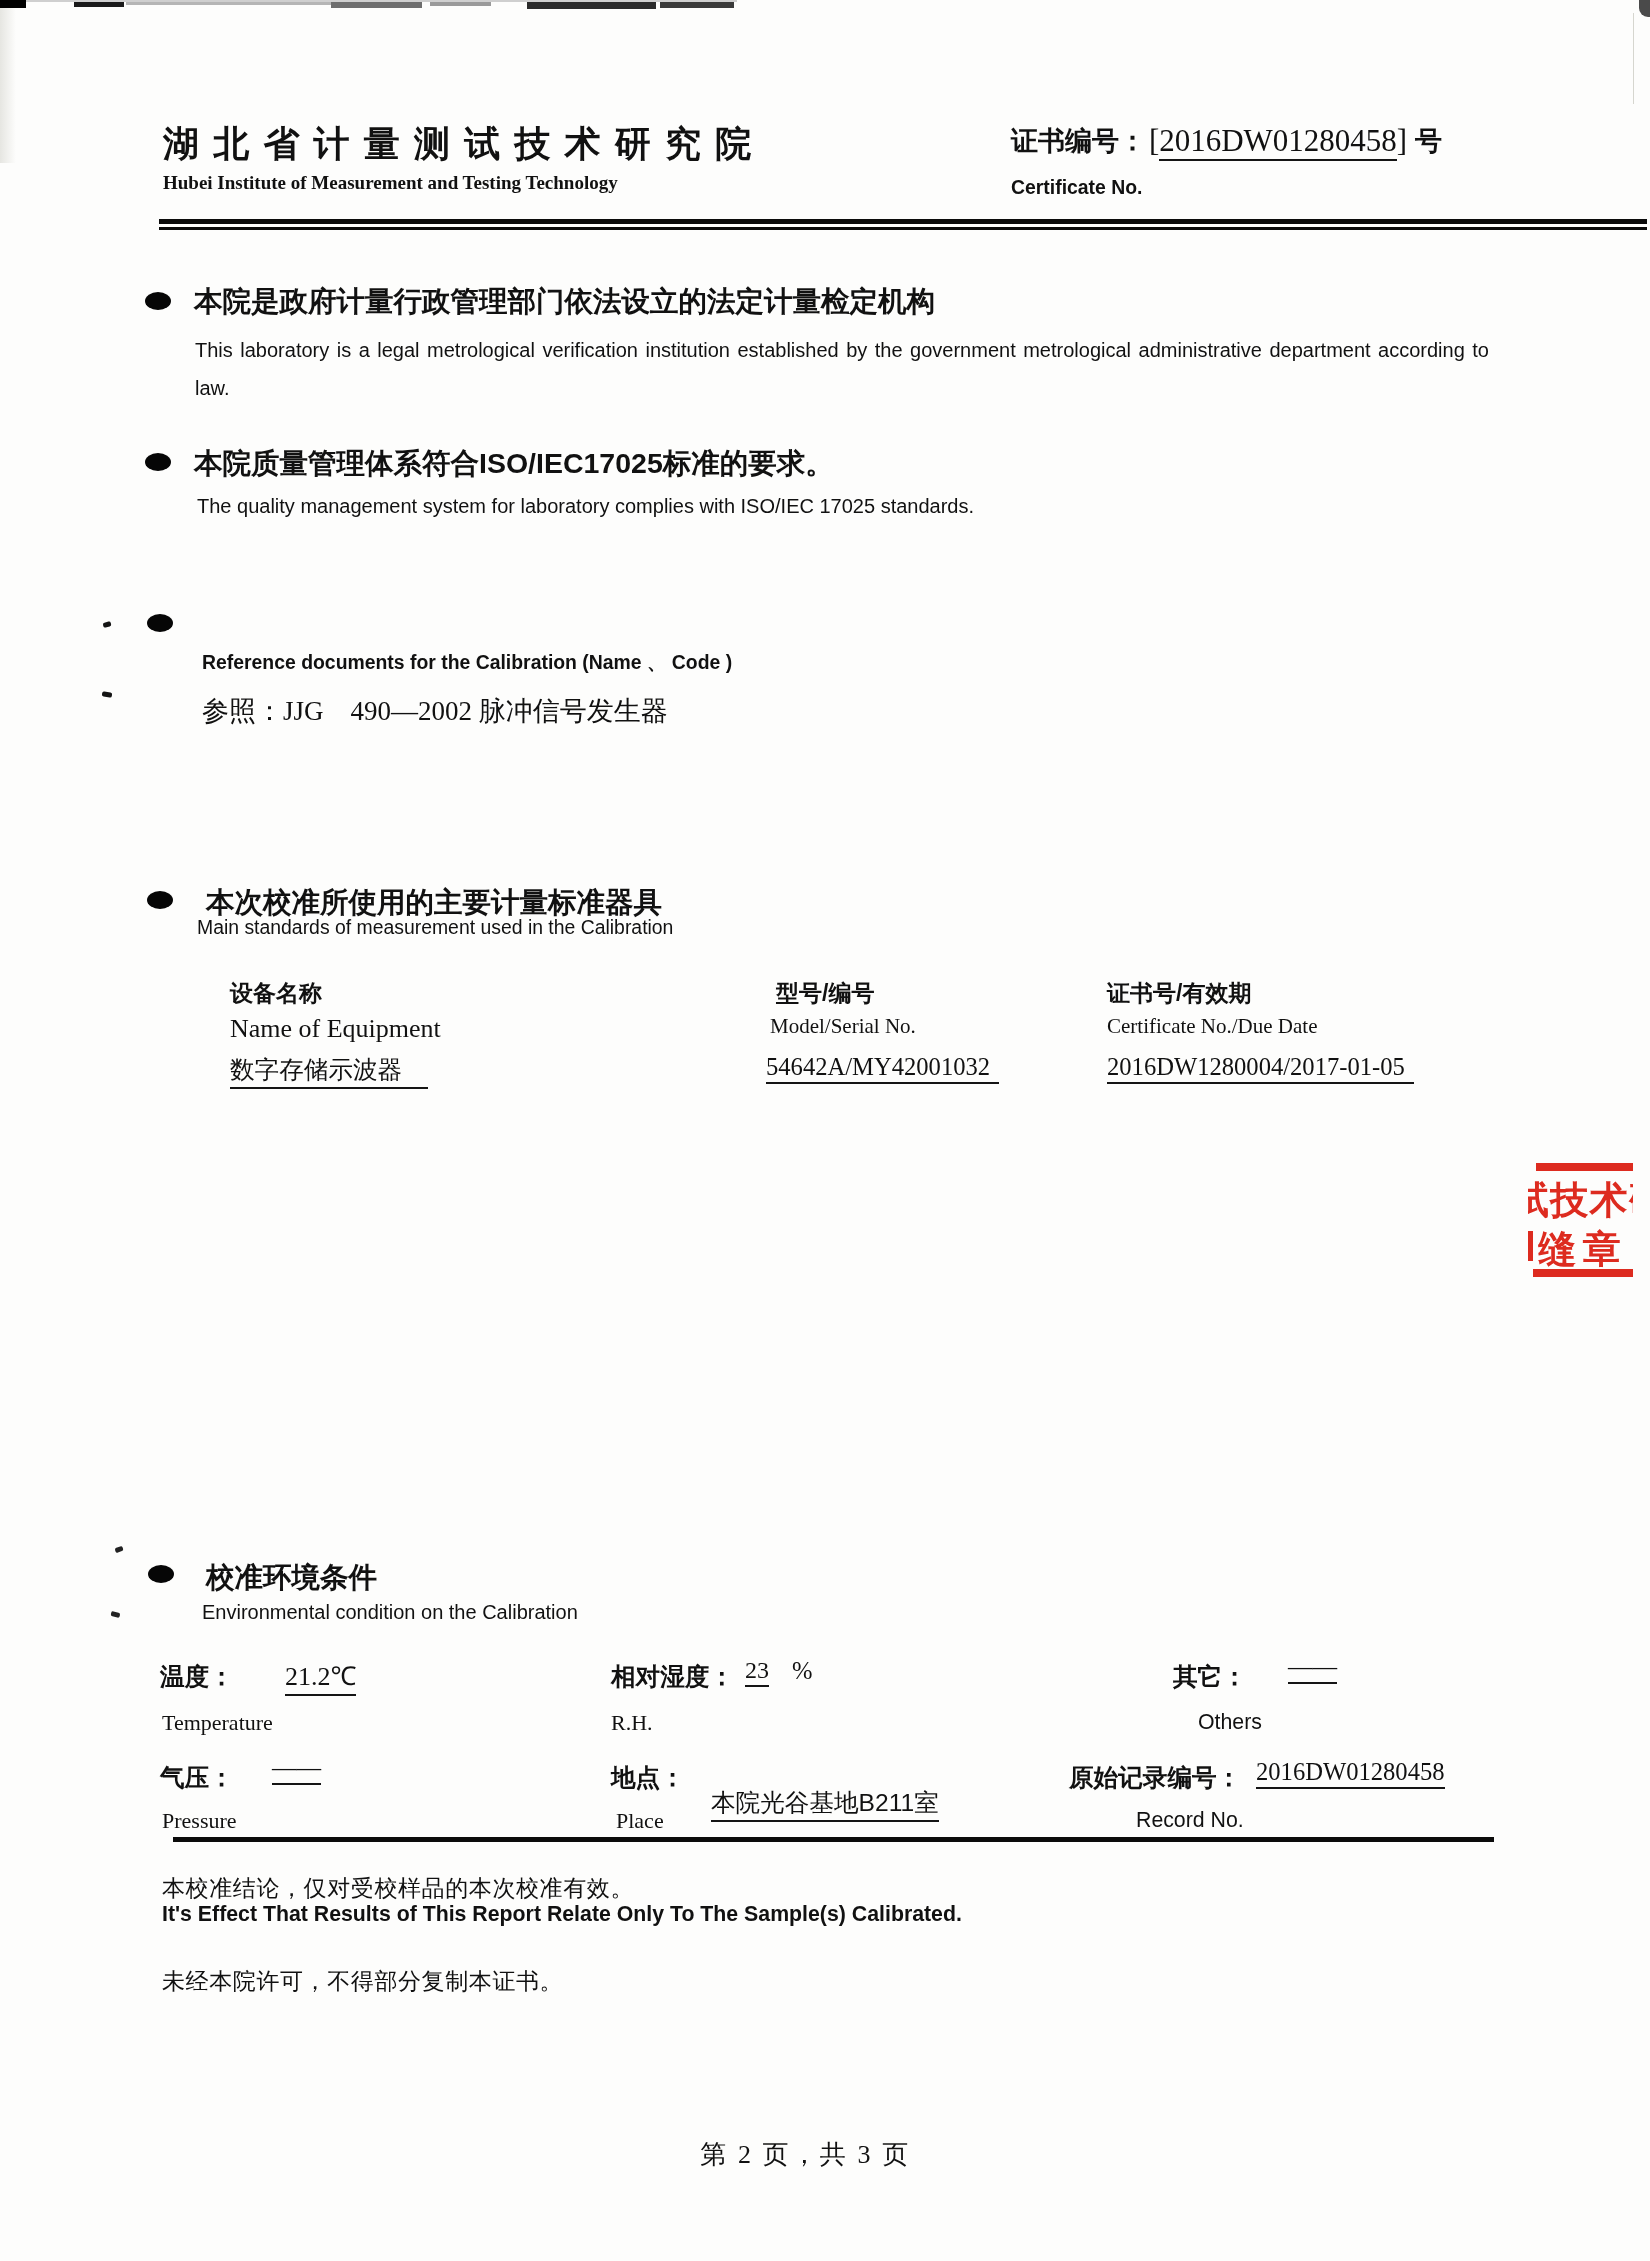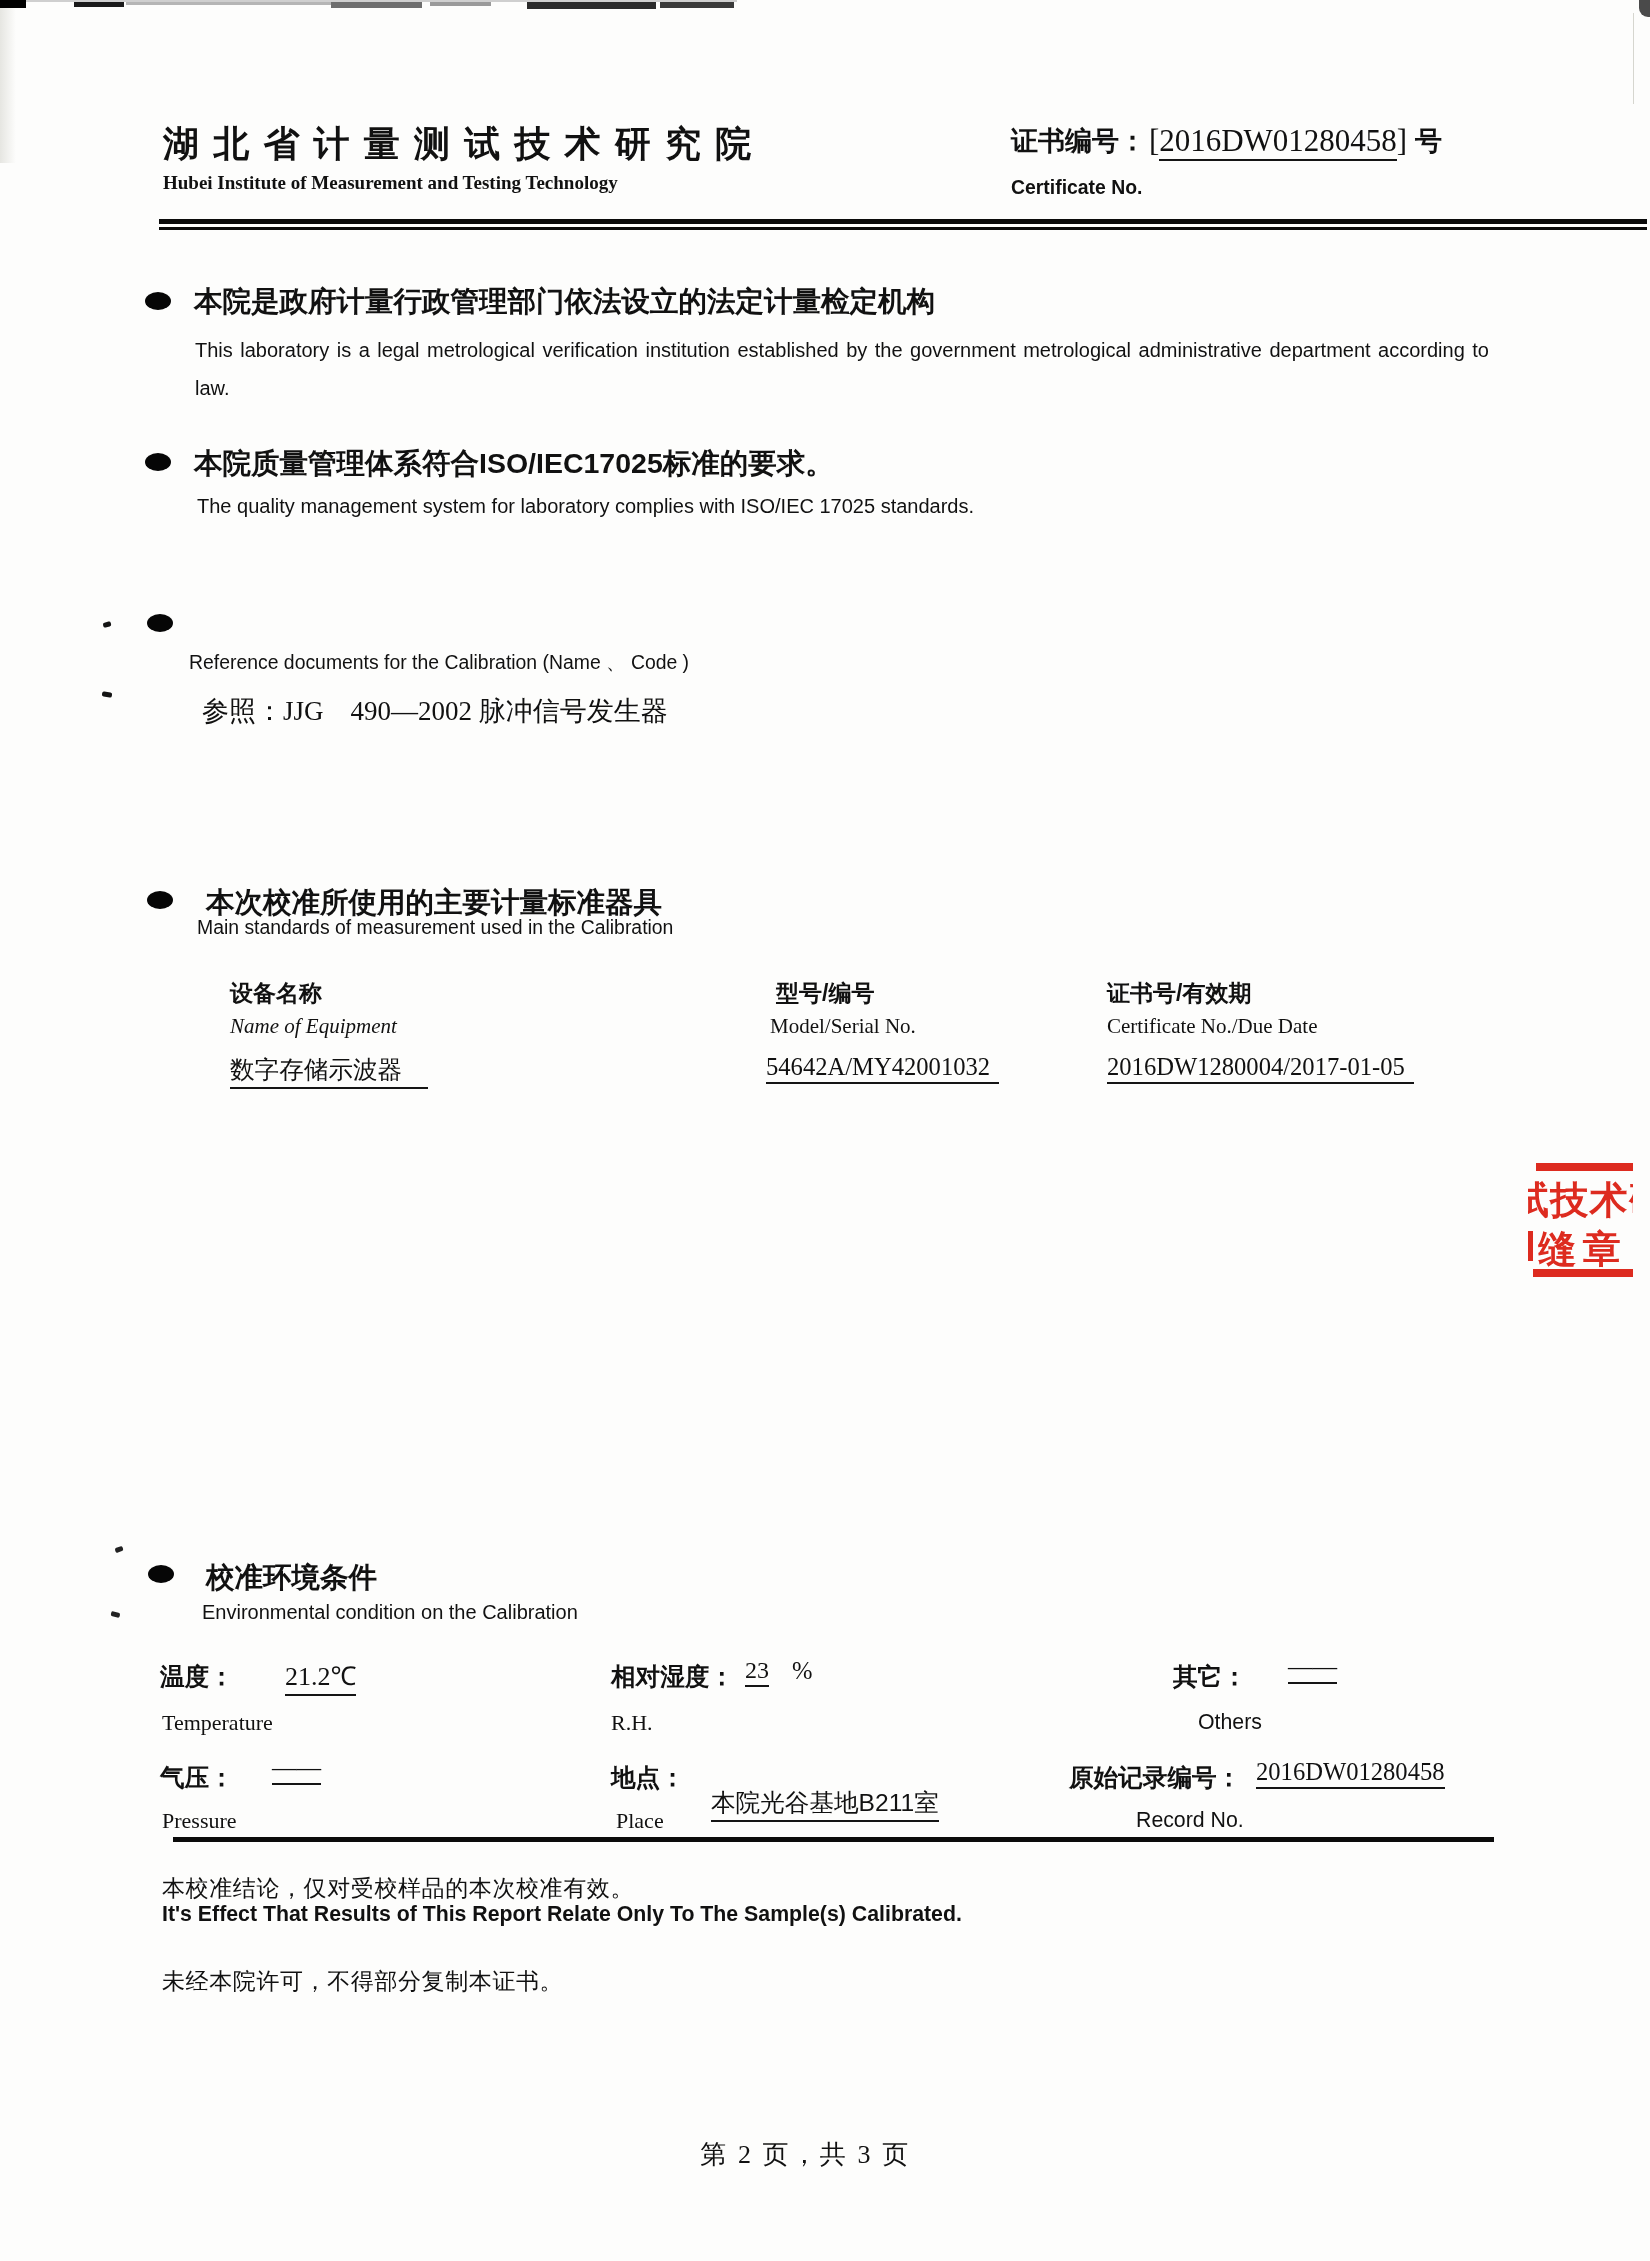--- a/index.html
+++ b/index.html
@@ -60,32 +60,32 @@
 
   <div class="abs bullet-dot" style="left:145px;top:292px;"></div>
   <div class="abs cn-bold" style="left:194px;top:283px;font-size:28.5px;white-space:nowrap;">本院是政府计量行政管理部门依法设立的法定计量检定机构</div>
   <div class="abs" style="left:195px;top:331px;width:1294px;font-size:20px;line-height:38px;text-align:justify;">This laboratory is a legal metrological verification institution established by the government metrological administrative department according to law.</div>
 
   <div class="abs bullet-dot" style="left:145px;top:453px;"></div>
   <div class="abs cn-bold" style="left:194px;top:445px;font-size:28.5px;white-space:nowrap;">本院质量管理体系符合ISO/IEC17025标准的要求。</div>
   <div class="abs" style="left:197px;top:495px;font-size:20px;white-space:nowrap;">The quality management system for laboratory complies with ISO/IEC 17025 standards.</div>
 
   <div class="abs bullet-dot" style="left:147px;top:614px;"></div>
-  <div class="abs" style="left:189px;top:649px;font-size:19.4px;white-space:nowrap;">Reference documents for the Calibration (Name 、 Code )</div>
+  <div class="abs" style="left:202px;top:649px;font-size:19.4px;white-space:nowrap;font-weight:bold;">Reference documents for the Calibration (Name 、 Code )</div>
   <div class="abs serif" style="left:202px;top:693px;font-size:27px;white-space:nowrap;">参照：JJG　490—2002 脉冲信号发生器</div>
 
   <div class="abs bullet-dot" style="left:147px;top:891px;"></div>
   <div class="abs cn-bold" style="left:206px;top:884px;font-size:28.5px;white-space:nowrap;">本次校准所使用的主要计量标准器具</div>
   <div class="abs" style="left:197px;top:916px;font-size:19.4px;white-space:nowrap;">Main standards of measurement used in the Calibration</div>
 
   <div class="abs cn-bold" style="left:230px;top:978px;font-size:23px;white-space:nowrap;">设备名称</div>
   <div class="abs cn-bold" style="left:776px;top:978px;font-size:23px;white-space:nowrap;">型号/编号</div>
   <div class="abs cn-bold" style="left:1107px;top:978px;font-size:23px;white-space:nowrap;">证书号/有效期</div>
 
-  <div class="abs serif" style="left:230px;top:1014px;font-size:21px;white-space:nowrap;font-style:italic;">Name of Equipment</div>
+  <div class="abs serif" style="left:230px;top:1014px;font-size:26px;white-space:nowrap;">Name of Equipment</div>
   <div class="abs serif" style="left:770px;top:1014px;font-size:21px;white-space:nowrap;">Model/Serial No.</div>
   <div class="abs serif" style="left:1107px;top:1014px;font-size:21px;white-space:nowrap;">Certificate No./Due Date</div>
 
   <div class="abs" style="left:0;top:1053px;">
     <span class="abs u cn-bold" style="left:230px;top:0;font-size:24.6px;font-weight:normal;white-space:nowrap;padding-right:26px;">数字存储示波器</span>
     <span class="abs u serif" style="left:766px;top:0;font-size:24.6px;white-space:nowrap;padding-right:9px;">54642A/MY42001032</span>
     <span class="abs u serif" style="left:1107px;top:0;font-size:24.6px;white-space:nowrap;padding-right:9px;">2016DW1280004/2017-01-05</span>
   </div>
 
   <div class="abs" style="left:1528px;top:1162px;width:105px;height:119px;overflow:hidden;">

